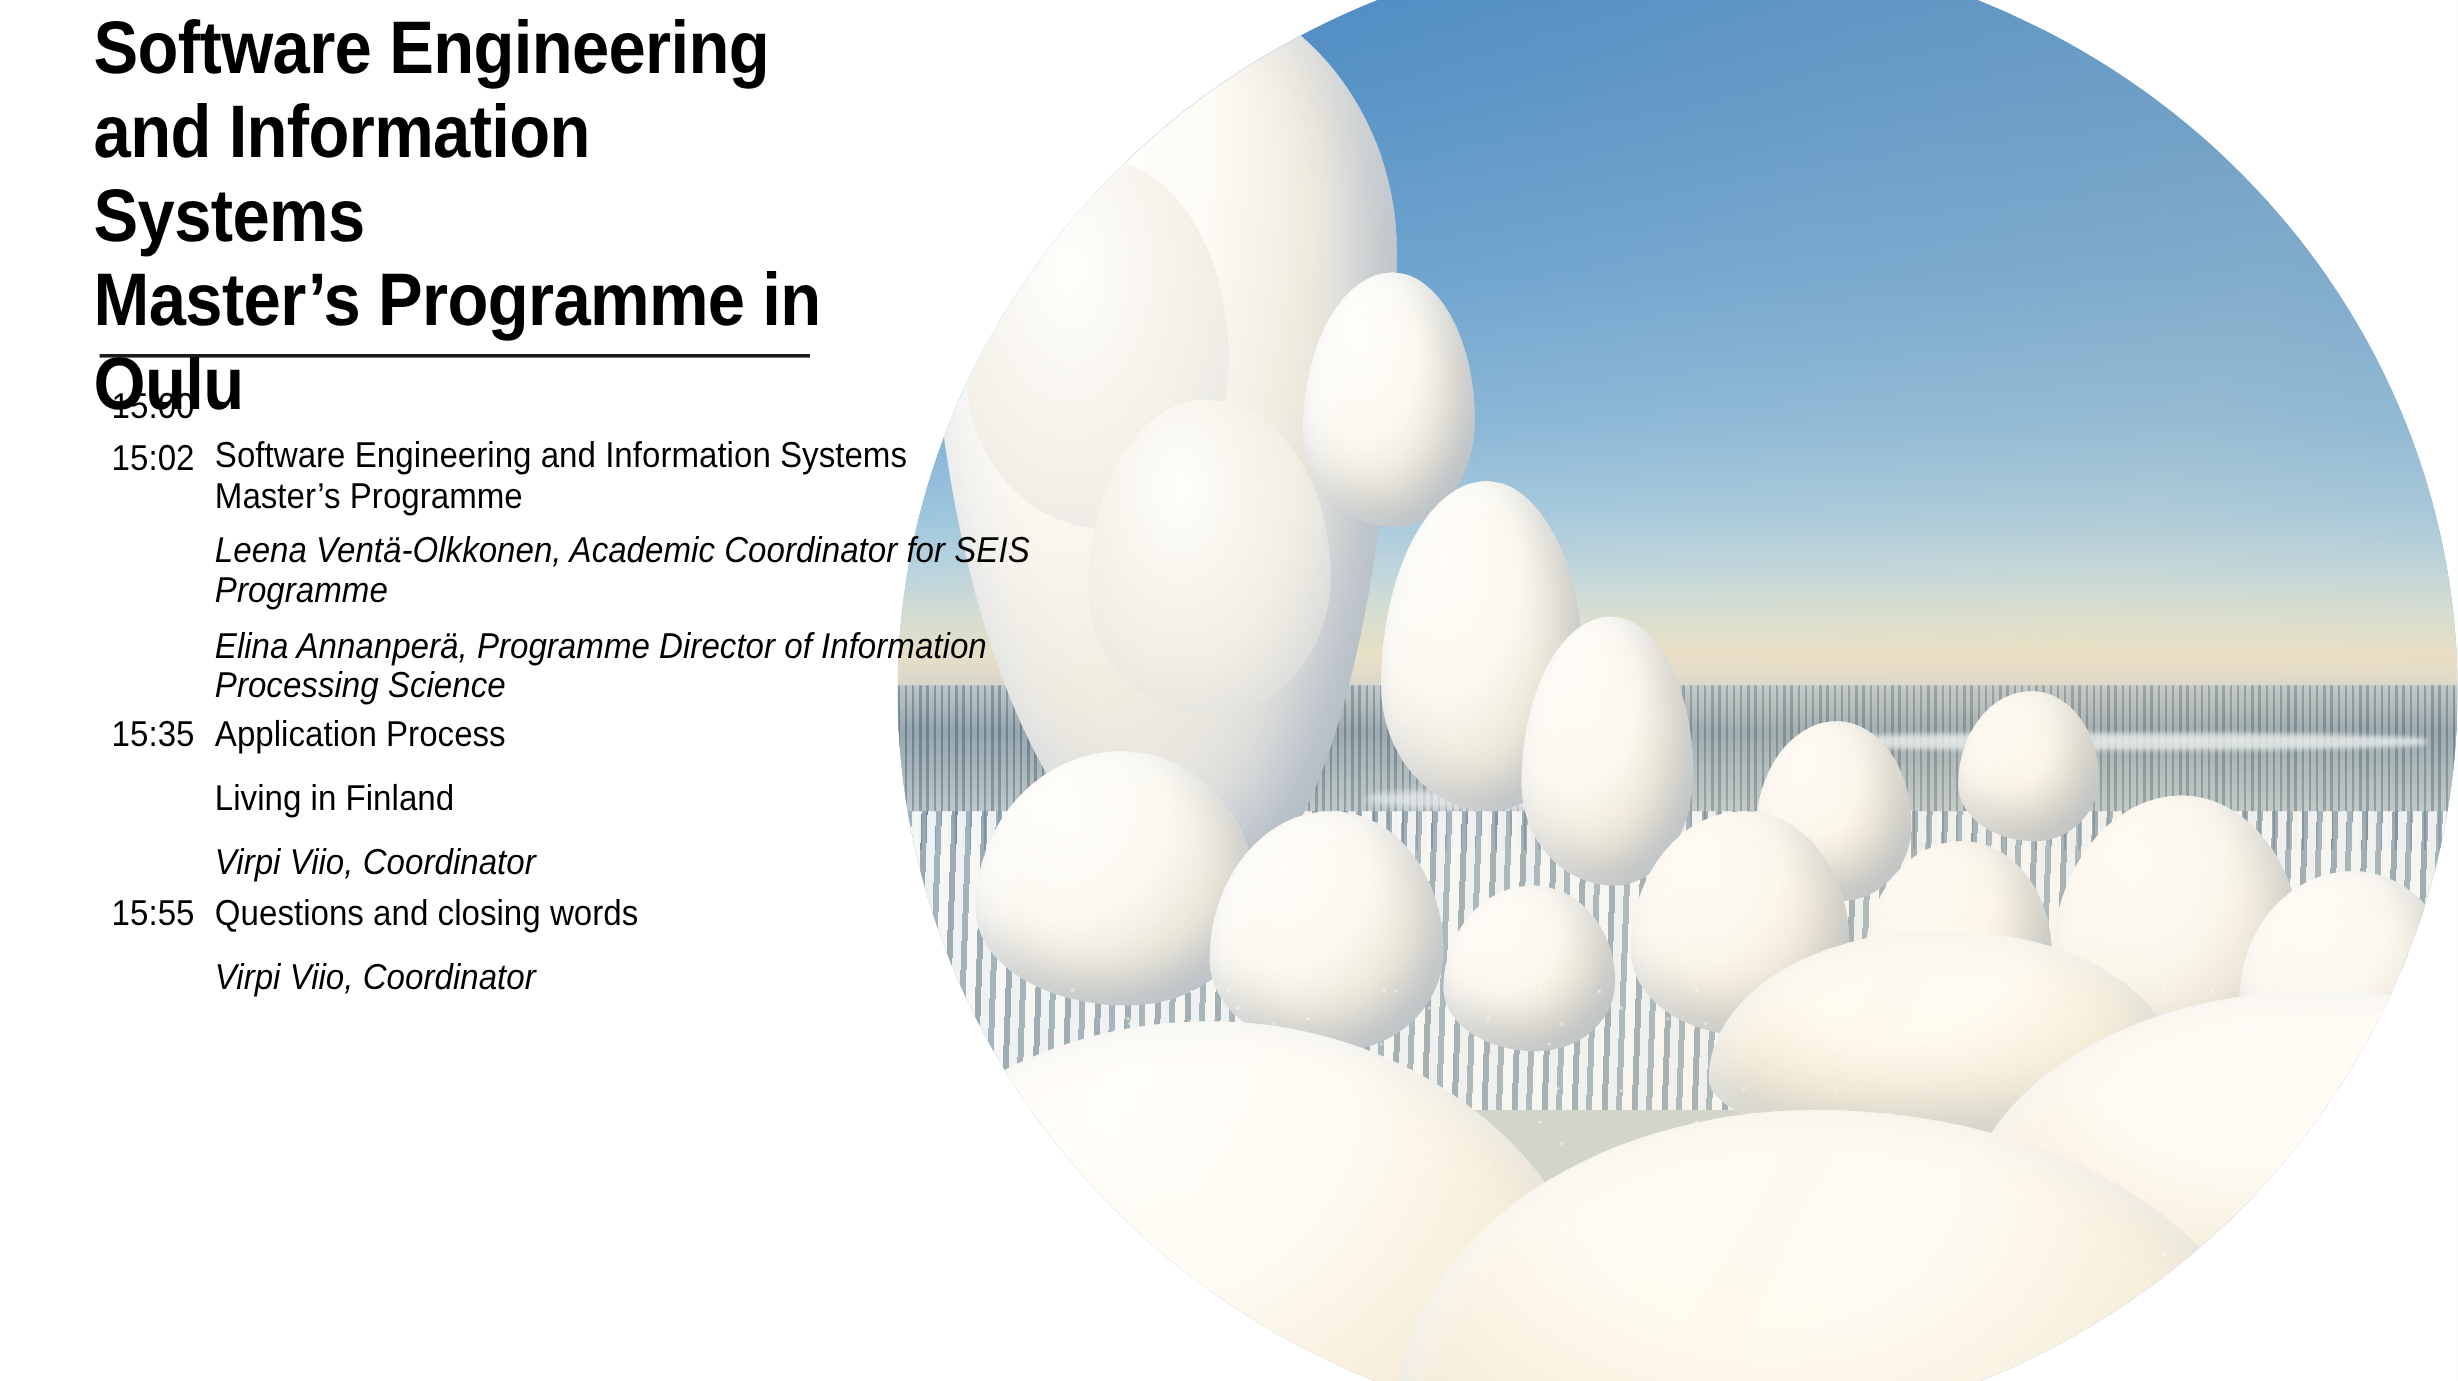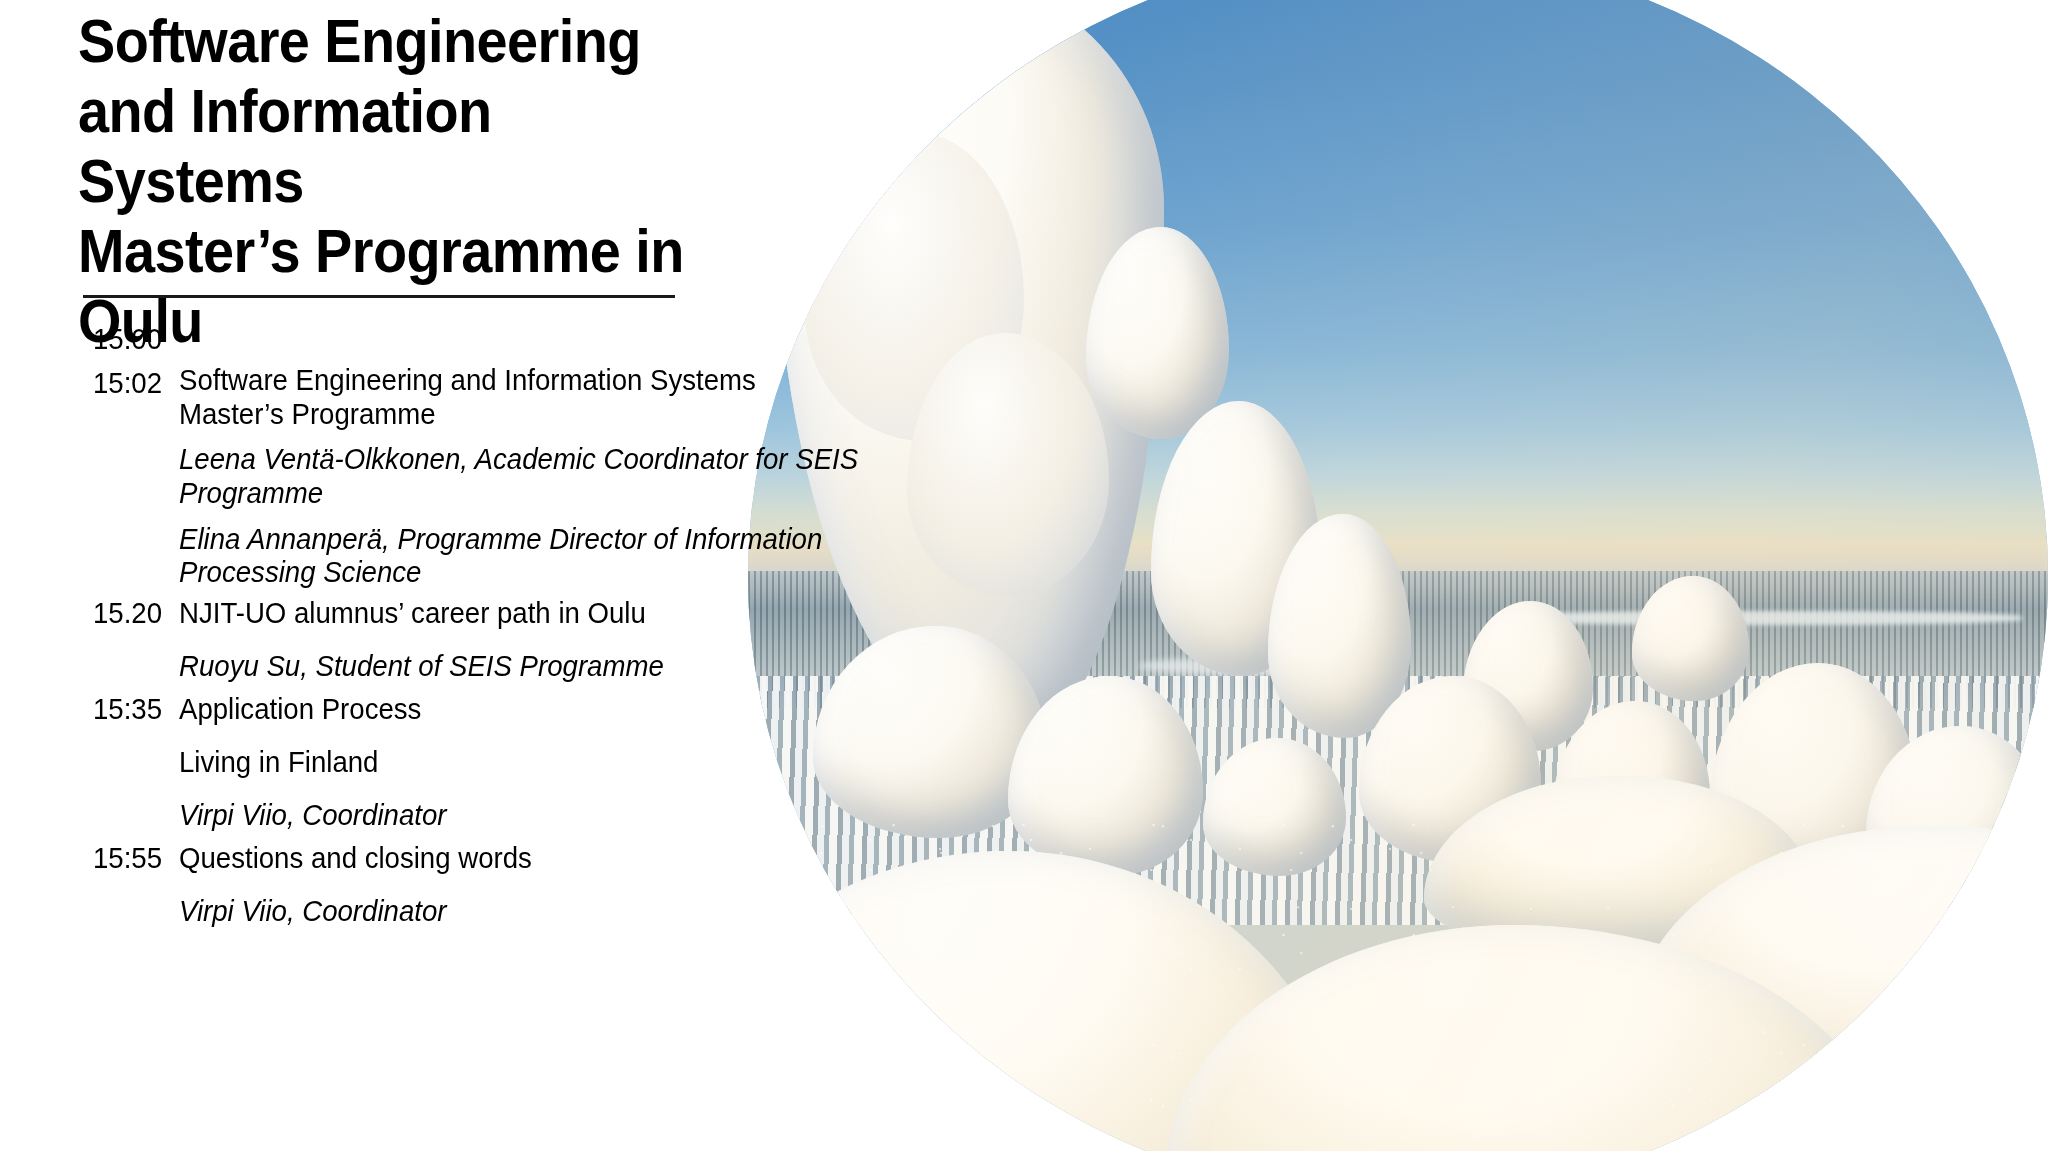--- a/index.html
+++ b/index.html
@@ -360,27 +360,20 @@
         <div class="lines">
           <div class="line tight">Software Engineering and Information Systems</div>
           <div class="line tight">Master’s Programme</div>
           <div class="line tight italic spacer-top-sm">Leena Ventä-Olkkonen, Academic Coordinator for SEIS</div>
           <div class="line tight italic">Programme</div>
           <div class="line tight italic spacer-top-sm">Elina Annanperä, Programme Director of Information</div>
           <div class="line tight italic">Processing Science</div>
         </div>
       </div>
 
-      <div class="agenda-row">
-        <div class="time">15.20</div>
-        <div class="lines">
-          <div class="line">NJIT-UO alumnus’ career path in Oulu</div>
-          <div class="line italic spacer-top">Ruoyu Su, Student of SEIS Programme</div>
-        </div>
-      </div>
 
       <div class="agenda-row">
         <div class="time">15:35</div>
         <div class="lines">
           <div class="line">Application Process</div>
           <div class="line spacer-top">Living in Finland</div>
           <div class="line italic spacer-top">Virpi Viio, Coordinator</div>
         </div>
       </div>
 

